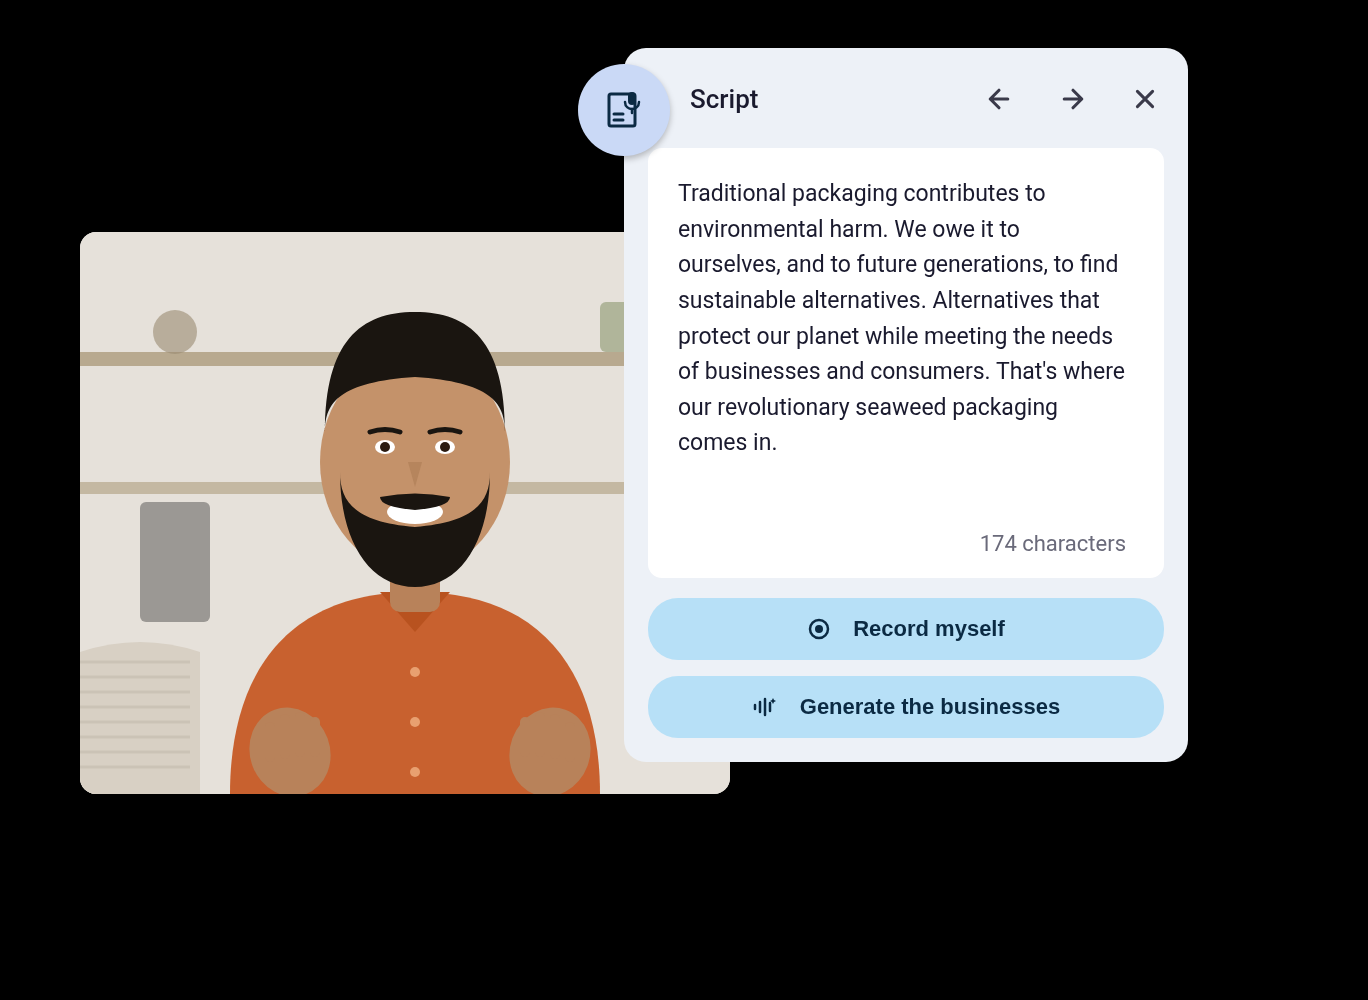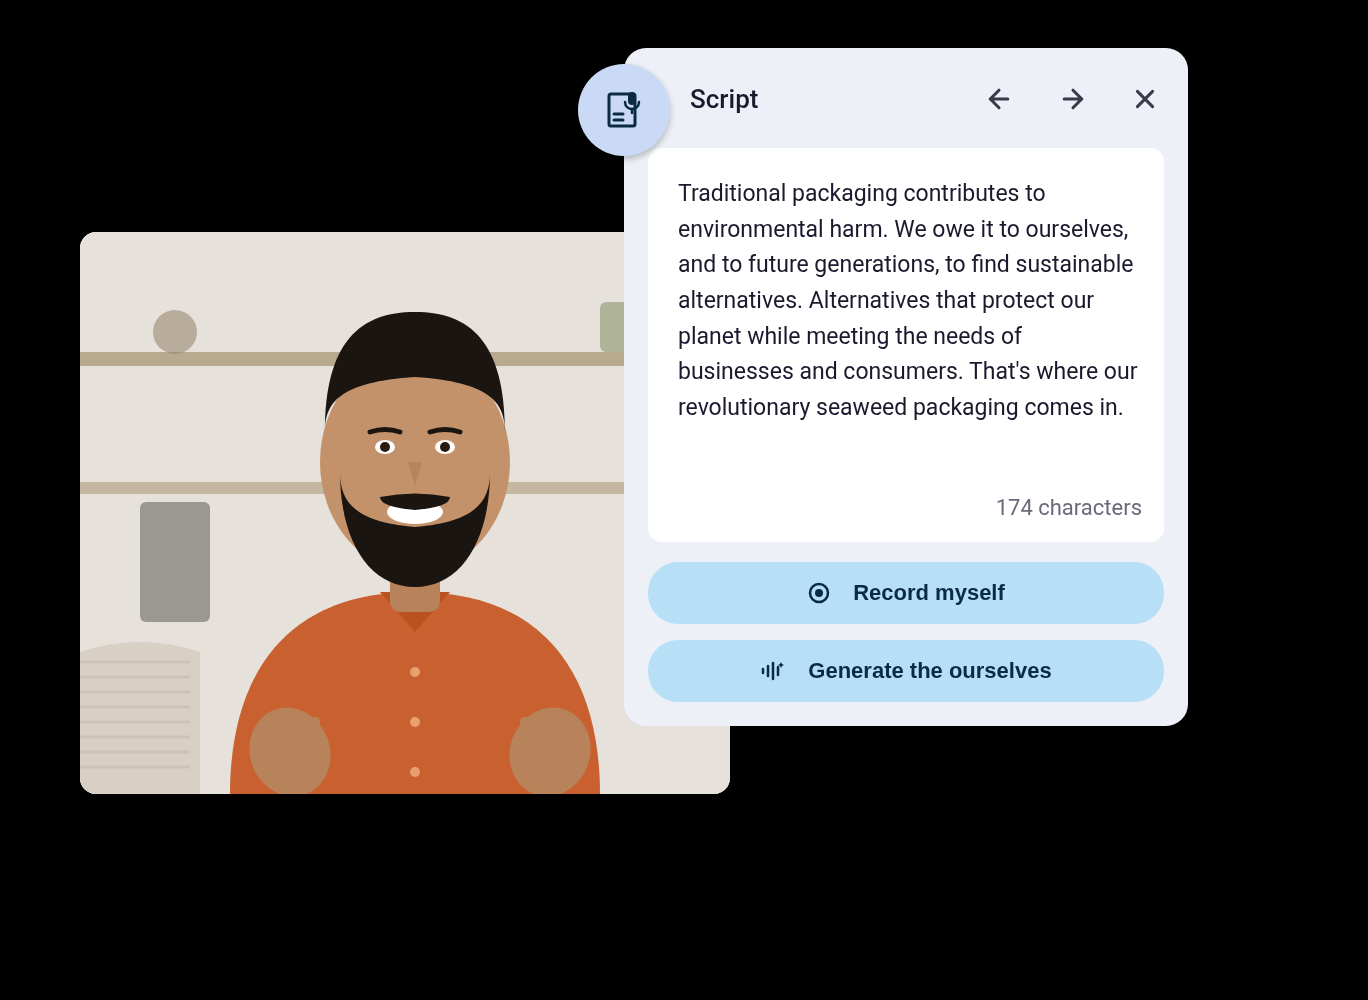--- a/index.html
+++ b/index.html
@@ -82,21 +82,21 @@
       cursor: pointer;
       padding: 6px;
       display: flex;
       align-items: center;
       justify-content: center;
       color: #3a3a4a;
     }
     .script-content {
       background: #fff;
       border-radius: 14px;
-      padding: 28px 22px 22px 30px;
+      padding: 28px 38px 22px 30px;
       margin-bottom: 20px;
     }
     .script-text {
       font-size: 23px;
       line-height: 1.55;
       color: #1a1a2e;
       margin-bottom: 70px;
     }
     .char-count {
       text-align: right;
@@ -244,15 +244,15 @@
   <button class="action-btn">
     <span class="btn-icon">
       <svg width="26" height="24" viewBox="0 0 26 24">
         <line x1="3" y1="10" x2="3" y2="14" stroke="#0b2a43" stroke-width="2.5" stroke-linecap="round"></line>
         <line x1="8" y1="7" x2="8" y2="17" stroke="#0b2a43" stroke-width="2.5" stroke-linecap="round"></line>
         <line x1="13" y1="4" x2="13" y2="20" stroke="#0b2a43" stroke-width="2.5" stroke-linecap="round"></line>
         <line x1="18" y1="8" x2="18" y2="16" stroke="#0b2a43" stroke-width="2.5" stroke-linecap="round"></line>
         <path d="M 21 3 L 22 5 L 24 6 L 22 7 L 21 9 L 20 7 L 18 6 L 20 5 Z" fill="#0b2a43"></path>
       </svg>
     </span>
-    <span>Generate the ourselves</span>
+    <span>Generate the businesses</span>
   </button>
 </div>
 
 </body></html>

